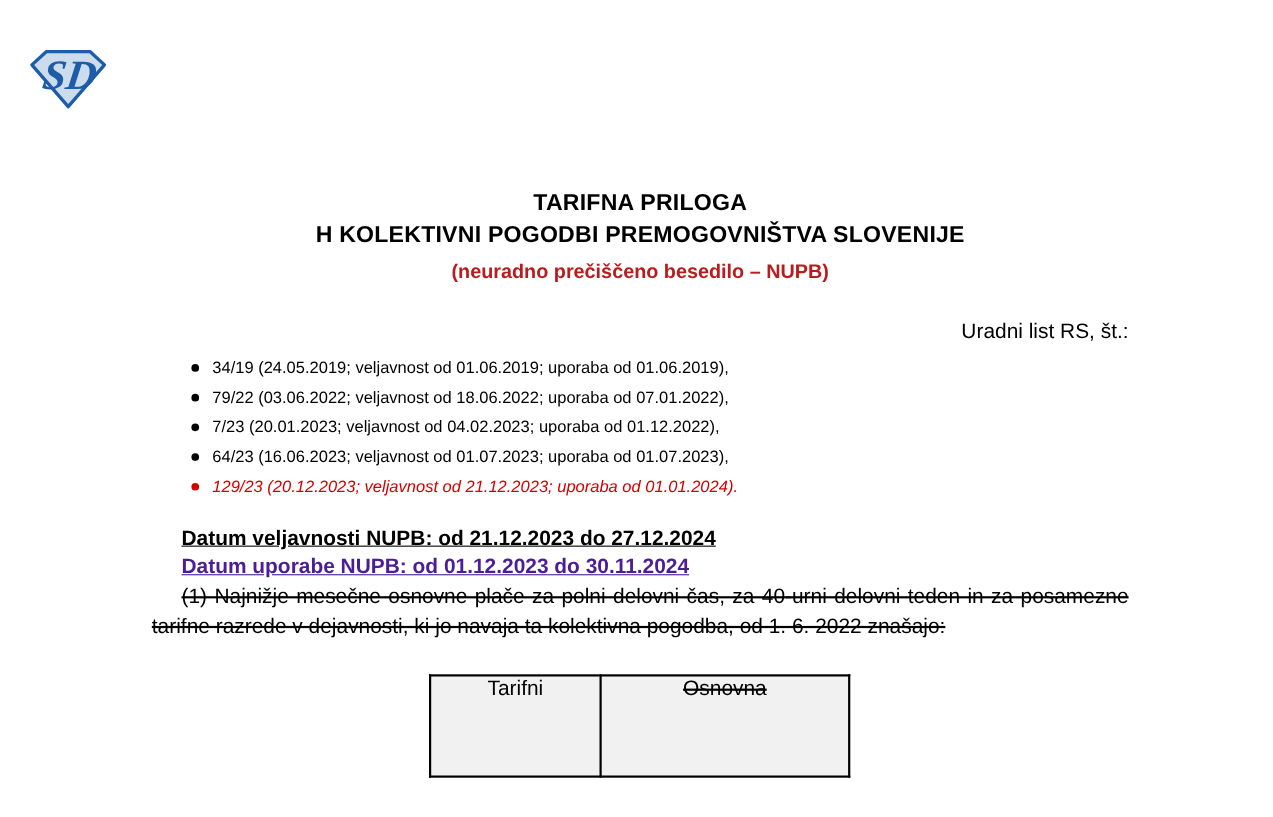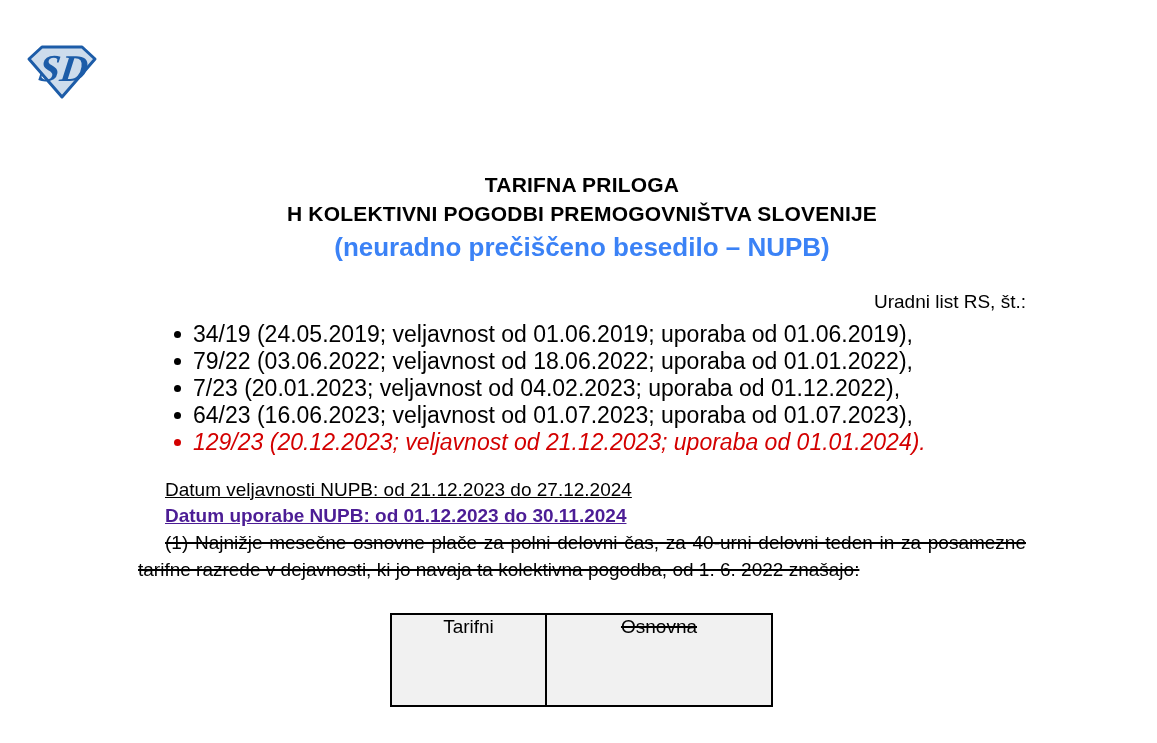--- a/index.html
+++ b/index.html
@@ -32,61 +32,62 @@
     margin: 0;
     font-size: 21px;
     line-height: 29px;
     font-weight: bold;
     text-align: center;
     letter-spacing: 0.2px;
   }
   .title-block { margin-top: 170px; }
   .subtitle {
     margin: 4px 0 0 0;
-    font-size: 26px;
+    font-size: 18px;
     line-height: 30px;
     font-weight: bold;
     text-align: center;
-    color: #3b82f6;
+    color: #b91c1c;
   }
   .intro {
     margin: 26px 0 0 0;
     padding-left: 27px;
     font-size: 19px;
     line-height: 27px;
     text-align: right;
   }
   ul.gazette {
     list-style: none;
     margin: 6px 0 0 0;
     padding: 0;
   }
   ul.gazette li {
     position: relative;
     padding-left: 55px;
-    font-size: 23px;
+    font-size: 15px;
     line-height: 27px;
   }
   ul.gazette li .bullet {
     position: absolute;
     left: 36px;
     top: 10px;
     width: 7px;
     height: 7px;
     border-radius: 50%;
     background: #000000;
   }
   ul.gazette li.red { color: #d30000; font-style: italic; }
   ul.gazette li.red .bullet { background: #d30000; }
   .validity1 {
     margin: 21px 0 0 0;
     padding-left: 27px;
     font-size: 19px;
     line-height: 26px;
     text-decoration: underline;
+    font-weight: bold;
   }
   .validity2 {
     margin: 0;
     padding-left: 27px;
     font-size: 19px;
     line-height: 26px;
     font-weight: bold;
     color: #4c1d95;
     text-decoration: underline;
   }
@@ -147,21 +148,21 @@
 
   <p class="intro">Uradni list RS, št.:</p>
 
   <ul class="gazette">
     <li>
       <span class="bullet"></span>
       <span>34/19 (24.05.2019; veljavnost od 01.06.2019; uporaba od 01.06.2019),</span>
     </li>
     <li>
       <span class="bullet"></span>
-      <span>79/22 (03.06.2022; veljavnost od 18.06.2022; uporaba od 01.01.2022),</span>
+      <span>79/22 (03.06.2022; veljavnost od 18.06.2022; uporaba od 07.01.2022),</span>
     </li>
     <li>
       <span class="bullet"></span>
       <span>7/23 (20.01.2023; veljavnost od 04.02.2023; uporaba od 01.12.2022),</span>
     </li>
     <li>
       <span class="bullet"></span>
       <span>64/23 (16.06.2023; veljavnost od 01.07.2023; uporaba od 01.07.2023),</span>
     </li>
     <li class="red">

